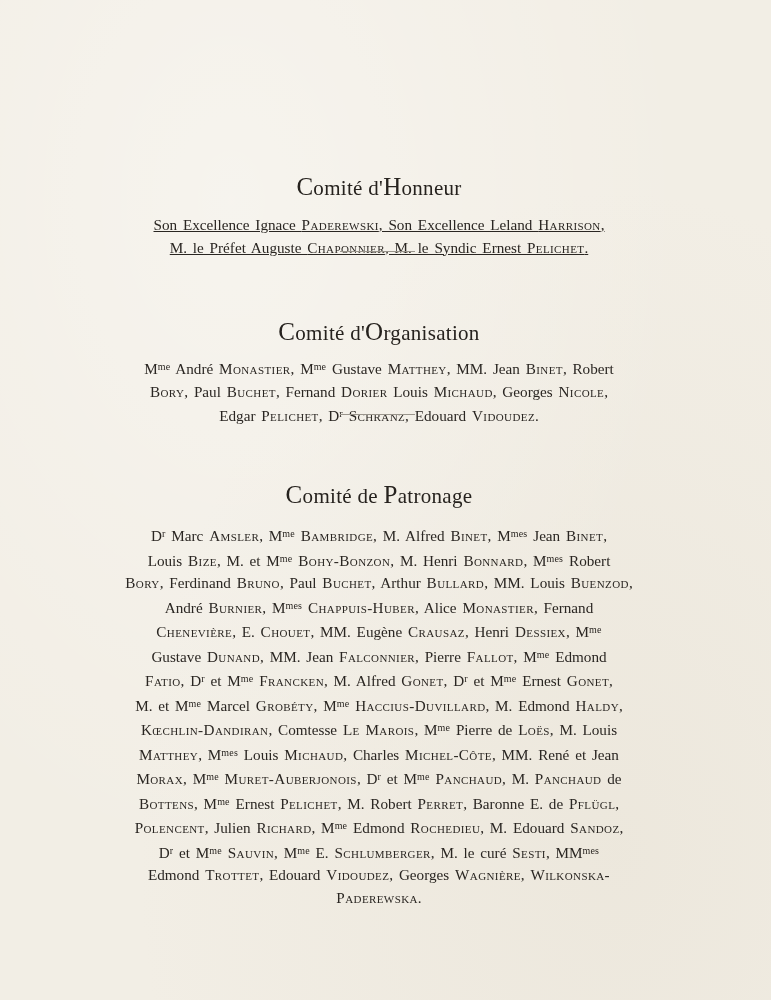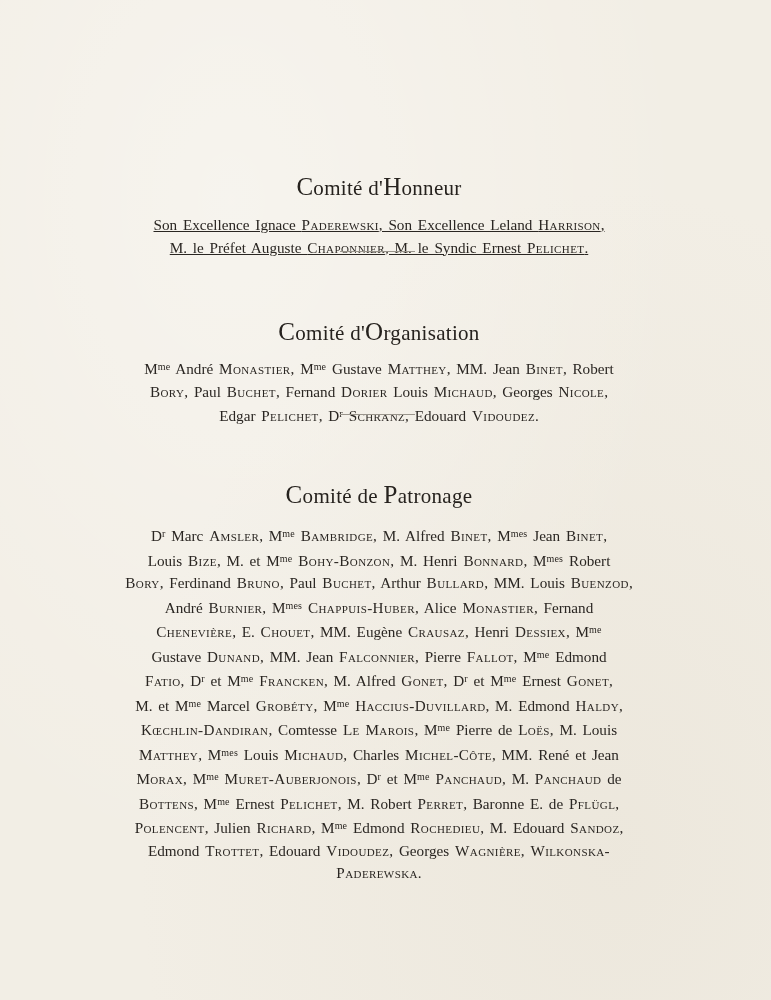--- a/index.html
+++ b/index.html
@@ -116,18 +116,19 @@
       <span class="line">André <span class="sc">Burnier</span>, M<sup class="t">mes</sup> <span class="sc">Chappuis-Huber</span>, Alice <span class="sc">Monastier</span>, Fernand</span>
       <span class="line"><span class="sc">Chenevière</span>, E. <span class="sc">Chouet</span>, MM. Eugène <span class="sc">Crausaz</span>, Henri <span class="sc">Dessiex</span>, M<sup class="t">me</sup></span>
       <span class="line">Gustave <span class="sc">Dunand</span>, MM. Jean <span class="sc">Falconnier</span>, Pierre <span class="sc">Fallot</span>, M<sup class="t">me</sup> Edmond</span>
       <span class="line"><span class="sc">Fatio</span>, D<sup class="t">r</sup> et M<sup class="t">me</sup> <span class="sc">Francken</span>, M. Alfred <span class="sc">Gonet</span>, D<sup class="t">r</sup> et M<sup class="t">me</sup> Ernest <span class="sc">Gonet</span>,</span>
       <span class="line">M. et M<sup class="t">me</sup> Marcel <span class="sc">Grobéty</span>, M<sup class="t">me</sup> <span class="sc">Haccius-Duvillard</span>, M. Edmond <span class="sc">Haldy</span>,</span>
       <span class="line"><span class="sc">Kœchlin-Dandiran</span>, Comtesse <span class="sc">Le</span> <span class="sc">Marois</span>, M<sup class="t">me</sup> Pierre de <span class="sc">Loës</span>, M. Louis</span>
       <span class="line"><span class="sc">Matthey</span>, M<sup class="t">mes</sup> Louis <span class="sc">Michaud</span>, Charles <span class="sc">Michel-Côte</span>, MM. René et Jean</span>
       <span class="line"><span class="sc">Morax</span>, M<sup class="t">me</sup> <span class="sc">Muret-Auberjonois</span>, D<sup class="t">r</sup> et M<sup class="t">me</sup> <span class="sc">Panchaud</span>, M. <span class="sc">Panchaud</span> de</span>
       <span class="line"><span class="sc">Bottens</span>, M<sup class="t">me</sup> Ernest <span class="sc">Pelichet</span>, M. Robert <span class="sc">Perret</span>, Baronne E. de <span class="sc">Pflügl</span>,</span>
       <span class="line"><span class="sc">Polencent</span>, Julien <span class="sc">Richard</span>, M<sup class="t">me</sup> Edmond <span class="sc">Rochedieu</span>, M. Edouard <span class="sc">Sandoz</span>,</span>
+      <span class="line">D<sup class="t">r</sup> et M<sup class="t">me</sup> <span class="sc">Sauvin</span>, M<sup class="t">me</sup> E. <span class="sc">Schlumberger</span>, M. le curé <span class="sc">Sesti</span>, MM<sup class="t">mes</sup></span>
       <span class="line">Edmond <span class="sc">Trottet</span>, Edouard <span class="sc">Vidoudez</span>, Georges <span class="sc">Wagnière</span>, <span class="sc">Wilkonska-</span></span>
       <span class="line"><span class="sc">Paderewska</span>.</span>
     </p>
   </div>
 
 </div>
 
 </body></html>

